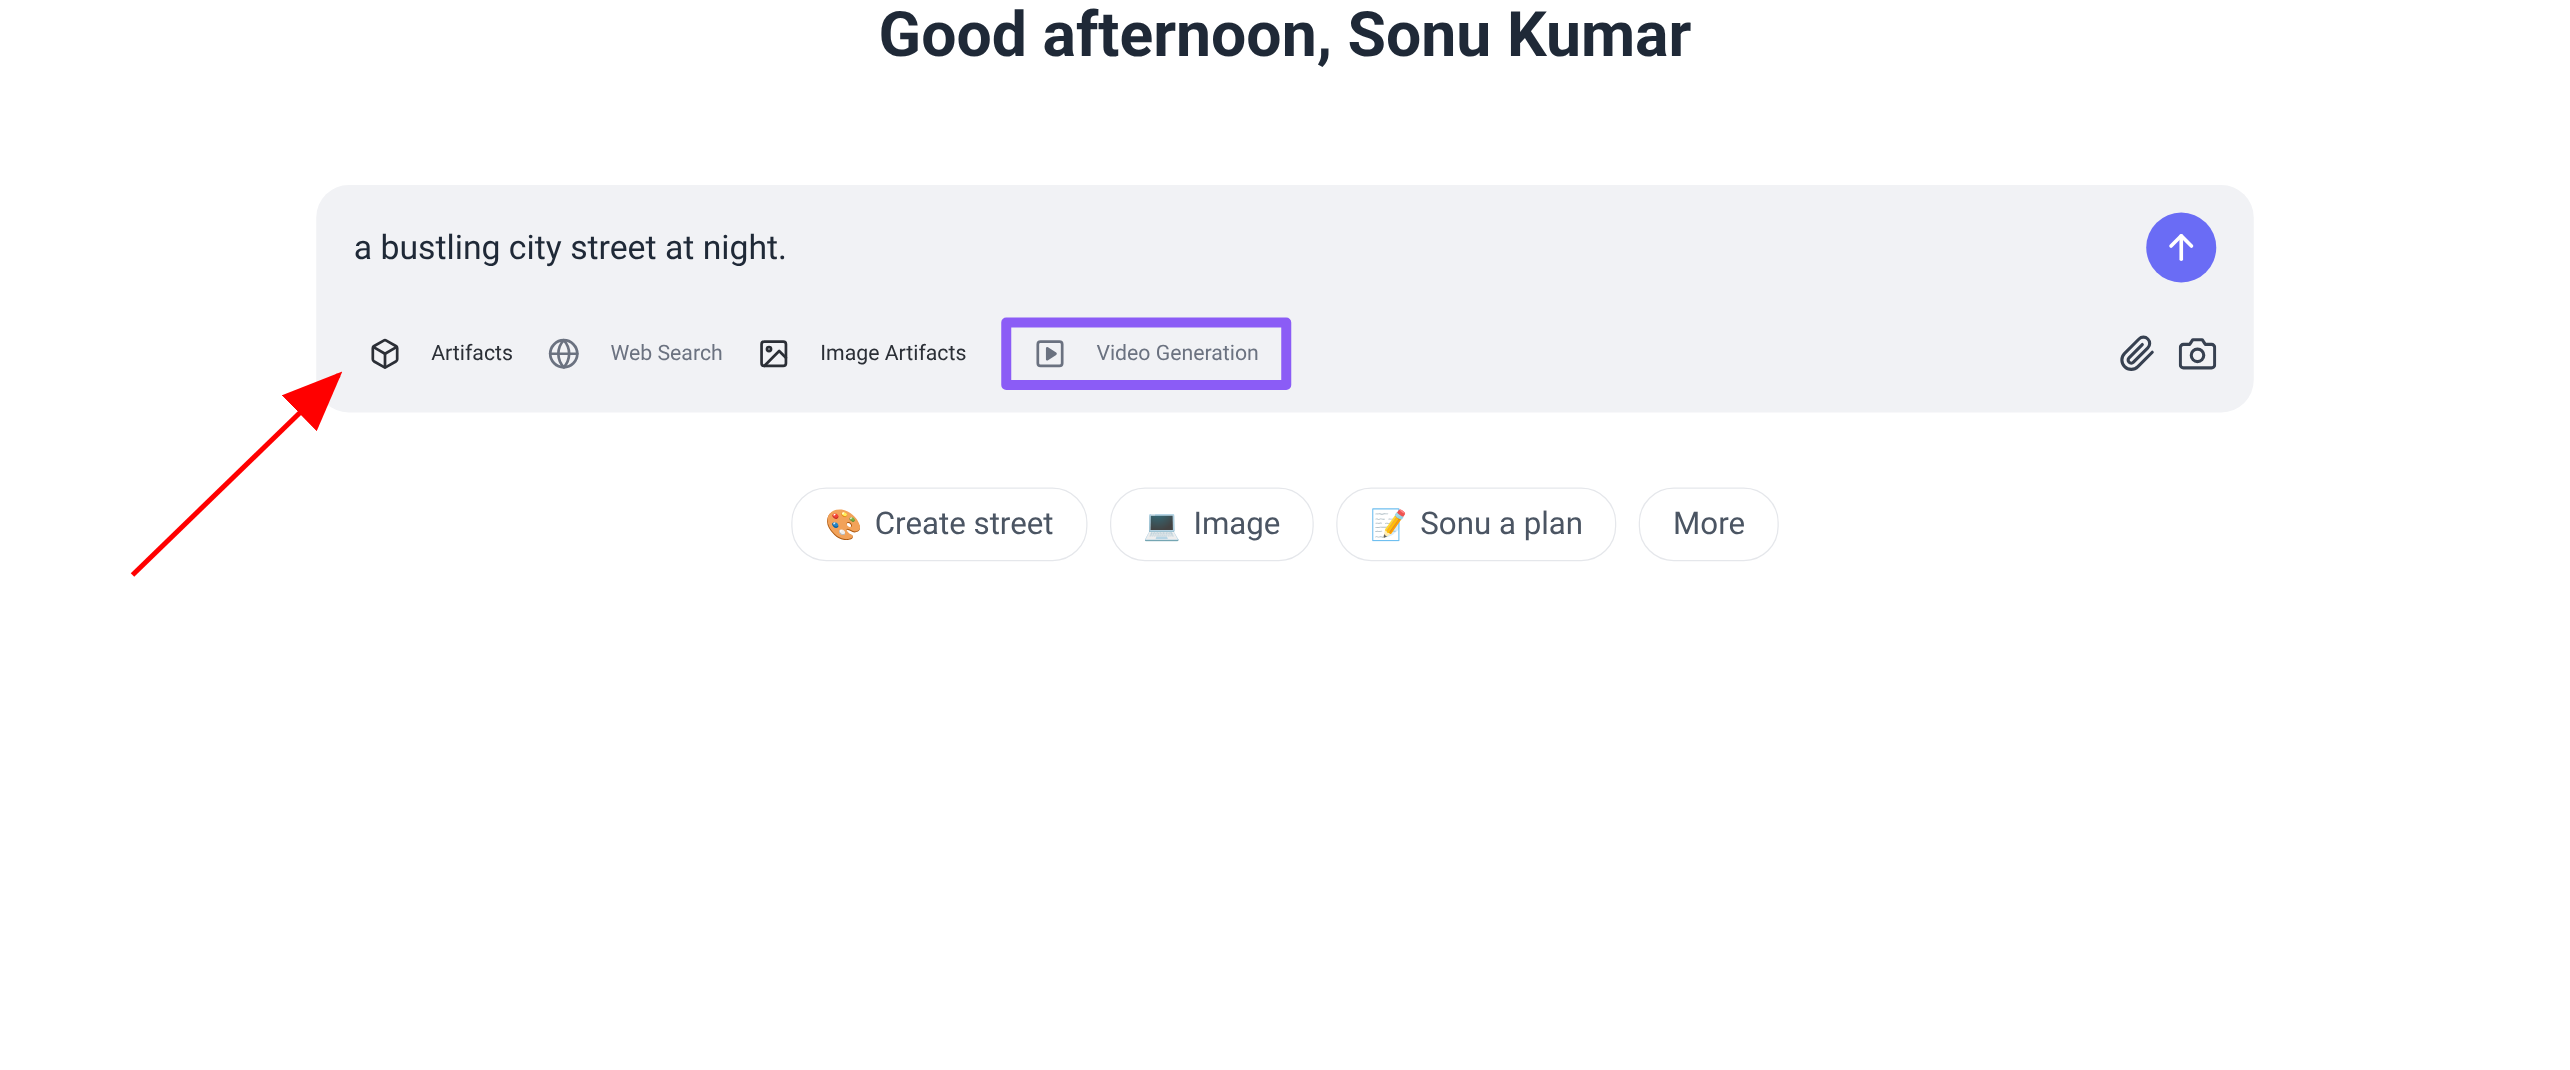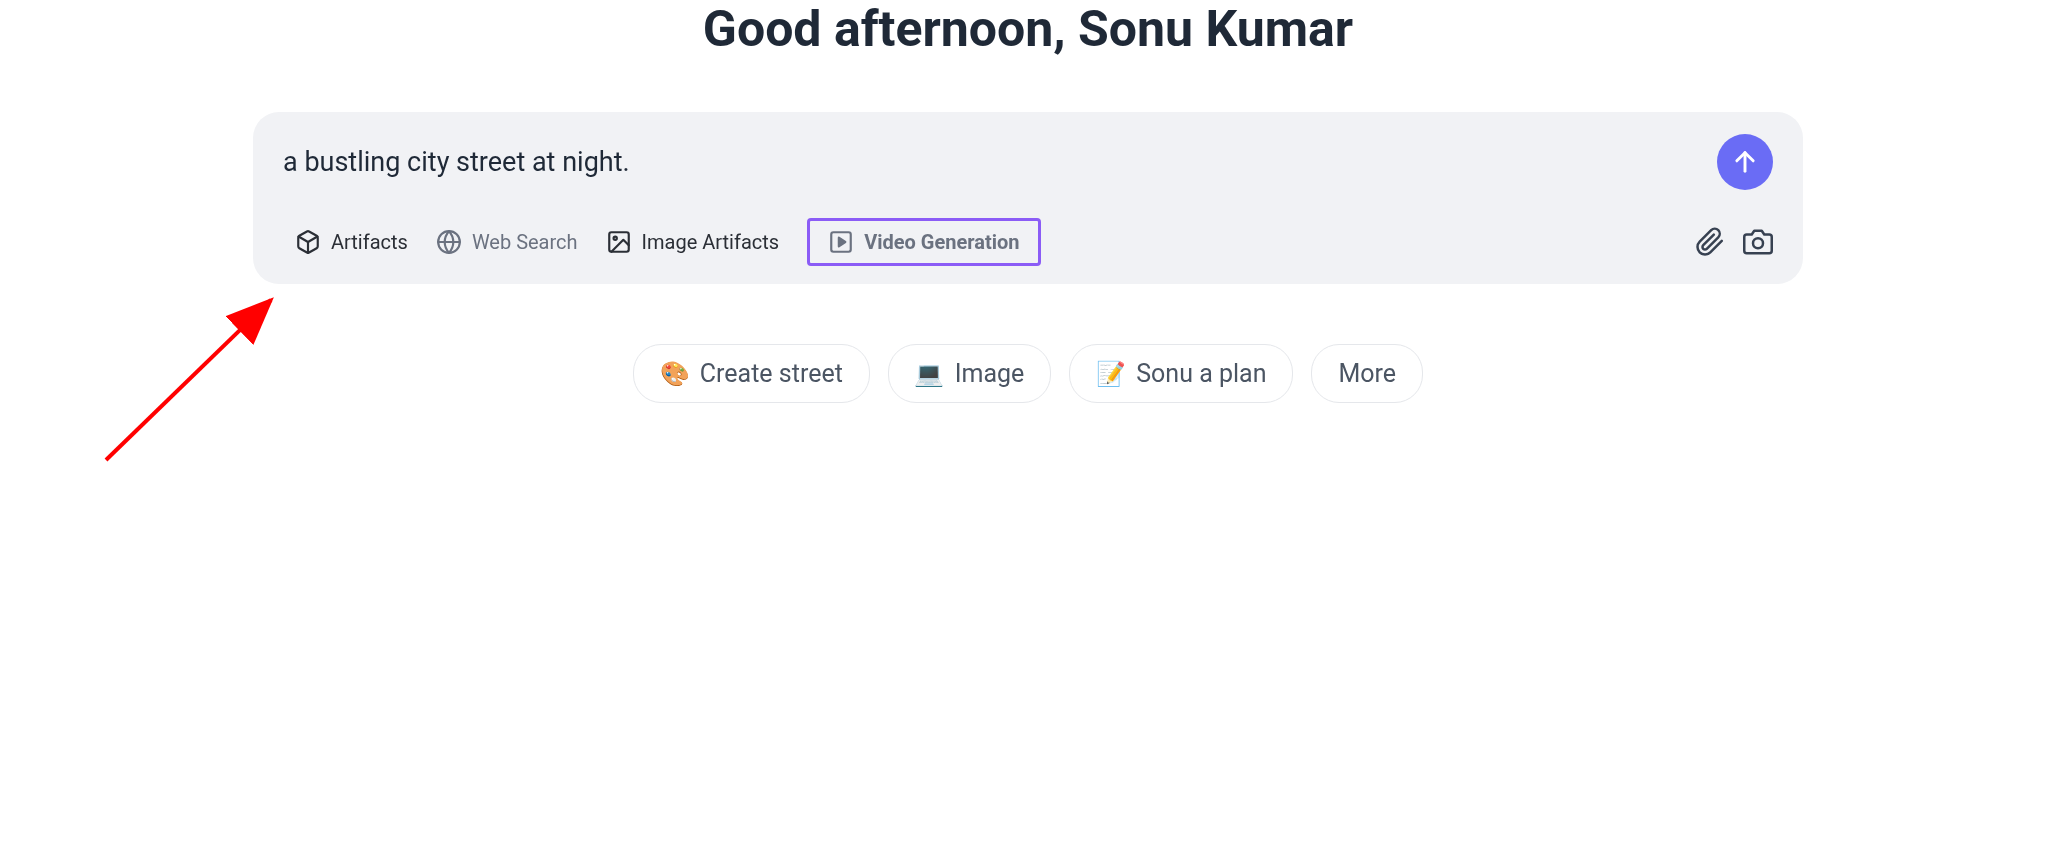--- a/index.html
+++ b/index.html
@@ -13,21 +13,21 @@
       align-items: center;
       position: relative;
     }
     .greeting {
       font-size: 50px;
       font-weight: 700;
       color: #1f2937;
       text-align: center;
     }
     .input-container {
-      margin-top: 54px;
+      margin-top: 90px;
       width: 1550px;
       background: #f1f2f5;
       border-radius: 26px;
       padding: 22px 30px 18px 30px;
       position: relative;
     }
     .input-row {
       display: flex;
       align-items: center;
       gap: 12px;
@@ -56,32 +56,31 @@
     .tools-row {
       display: flex;
       align-items: center;
       gap: 28px;
       margin-top: 28px;
       padding-left: 12px;
     }
     .tool-item {
       display: flex;
       align-items: center;
-      gap: 10px;
+      gap: 24px;
       cursor: pointer;
       color: #6b7280;
-      font-size: 20px;
+      font-size: 17px;
     }
     .tool-item.dark { color: #2b2f36; }
     .tool-item svg { width: 26px; height: 26px; }
     .highlight-box {
-      border: 3px solid #8b5cf6;
+      border: 8px solid #8b5cf6;
       padding: 8px 18px;
       border-radius: 4px;
-      font-weight: bold;
     }
     .right-icons {
       margin-left: auto;
       display: flex;
       gap: 18px;
       align-items: center;
     }
     .right-icons svg { width: 30px; height: 30px; cursor: pointer; }
     .suggestions-row {
       display: flex;

